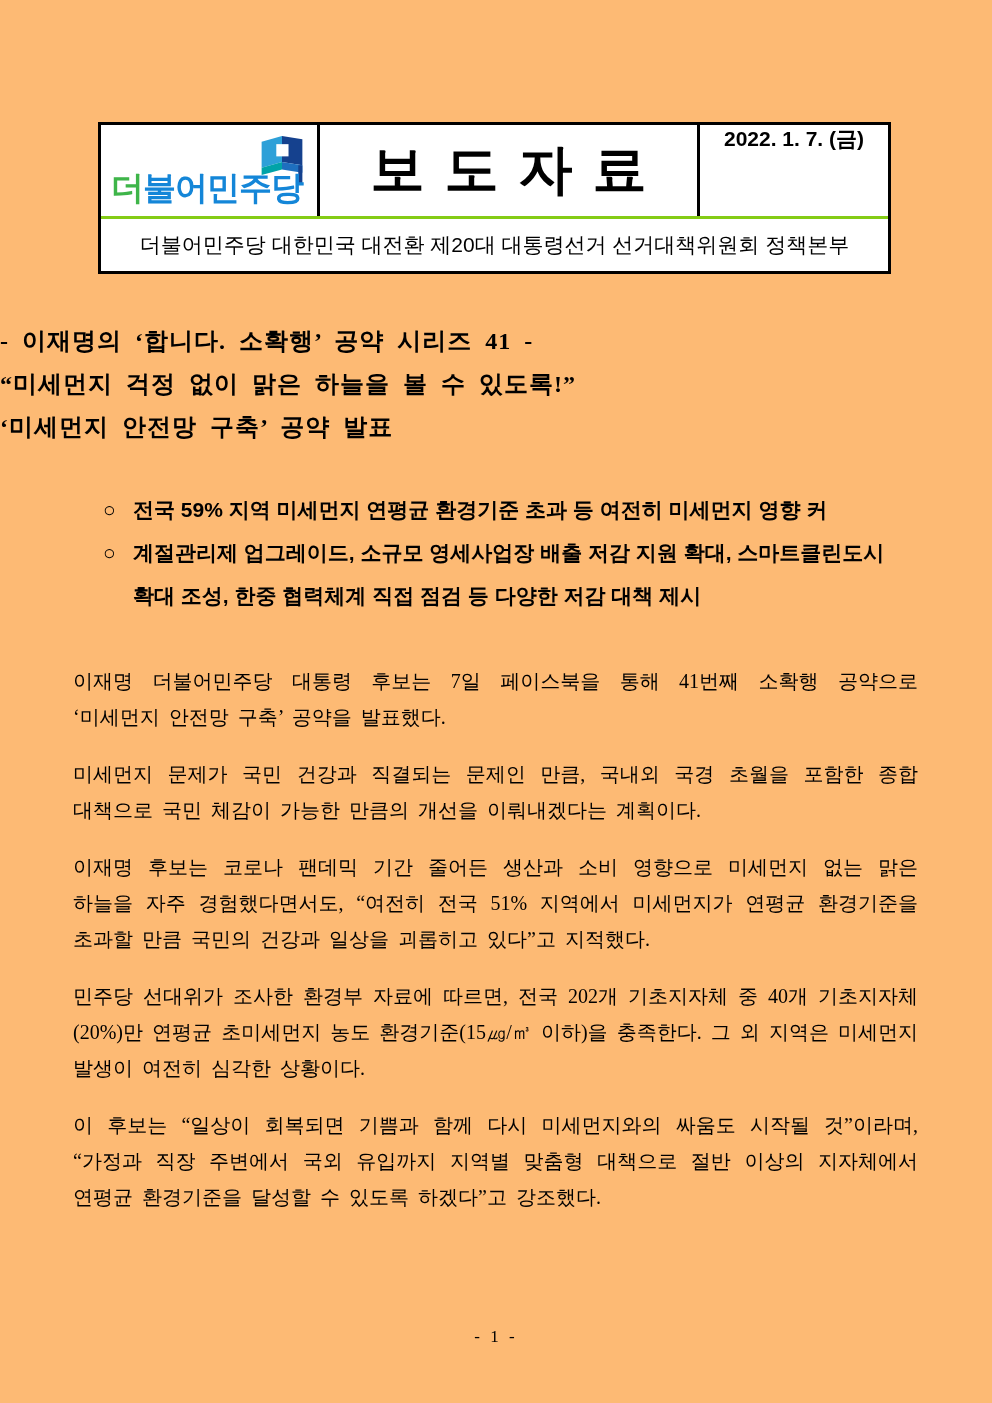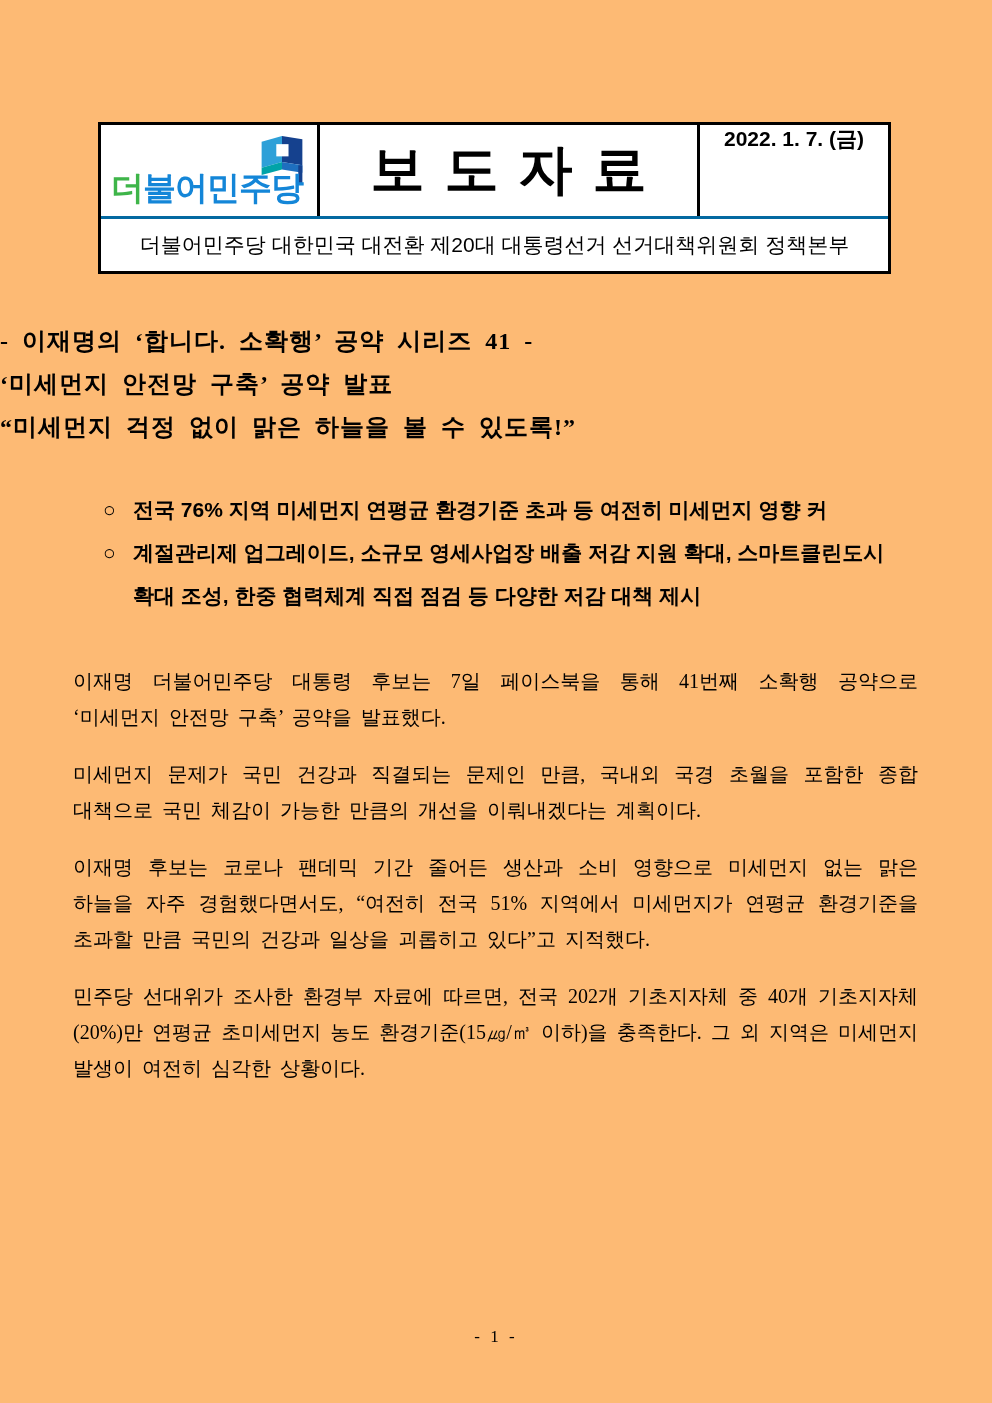--- a/index.html
+++ b/index.html
@@ -40,21 +40,21 @@
   }
   .date-cell {
     width:191px; flex:none; border-left:3px solid #000; box-sizing:border-box;
     display:flex; align-items:flex-start; justify-content:center;
   }
   .date-text {
     font-family:"Liberation Sans","DejaVu Sans",sans-serif;
     font-weight:bold; font-size:21px; white-space:nowrap;
   }
   .header-row2 {
-    border-top:3px solid #0369a1; height:52px;
+    border-top:3px solid #84cc16; height:52px;
     display:flex; align-items:center; justify-content:center;
   }
   .subtitle {
     font-family:"Liberation Sans","DejaVu Sans",sans-serif;
     font-size:21px; white-space:nowrap;
   }
 
   
   .headline {
     position:absolute; top:320px; left:0; width:100%;
@@ -119,37 +119,38 @@
 
     </div>
 
     <div class="header-row2">
       <span class="subtitle">더불어민주당 대한민국 대전환 제20대 대통령선거 선거대책위원회 정책본부</span>
     </div>
   </div>
 
   <div class="headline">
     <div>- 이재명의 ‘합니다. 소확행’ 공약 시리즈 41 -</div>
+    <div>“미세먼지 걱정 없이 맑은 하늘을 볼 수 있도록!”</div>
     <div>‘미세먼지 안전망 구축’ 공약 발표</div>
-    <div>“미세먼지 걱정 없이 맑은 하늘을 볼 수 있도록!”</div>
   </div>
 
   <div class="summary">
     <div class="bullet-item">
       <span class="bullet-marker">○</span>
-      <span class="bullet-text">전국 76% 지역 미세먼지 연평균 환경기준 초과 등 여전히 미세먼지 영향 커</span>
+      <span class="bullet-text">전국 59% 지역 미세먼지 연평균 환경기준 초과 등 여전히 미세먼지 영향 커</span>
     </div>
     <div class="bullet-item">
       <span class="bullet-marker">○</span>
       <span class="bullet-text">계절관리제 업그레이드, 소규모 영세사업장 배출 저감 지원 확대, 스마트클린도시 확대 조성, 한중 협력체계 직접 점검 등 다양한 저감 대책 제시</span>
     </div>
   </div>
 
   <div class="body-text">
     <p>이재명 더불어민주당 대통령 후보는 7일 페이스북을 통해 41번째 소확행 공약으로 ‘미세먼지 안전망 구축’ 공약을 발표했다.</p>
     <p>미세먼지 문제가 국민 건강과 직결되는 문제인 만큼, 국내외 국경 초월을 포함한 종합 대책으로 국민 체감이 가능한 만큼의 개선을 이뤄내겠다는 계획이다.</p>
     <p>이재명 후보는 코로나 팬데믹 기간 줄어든 생산과 소비 영향으로 미세먼지 없는 맑은 하늘을 자주 경험했다면서도, “여전히 전국 51% 지역에서 미세먼지가 연평균 환경기준을 초과할 만큼 국민의 건강과 일상을 괴롭히고 있다”고 지적했다.</p>
     <p>민주당 선대위가 조사한 환경부 자료에 따르면, 전국 202개 기초지자체 중 40개 기초지자체(20%)만 연평균 초미세먼지 농도 환경기준(15㎍/㎥ 이하)을 충족한다. 그 외 지역은 미세먼지 발생이 여전히 심각한 상황이다.</p>
+    <p>이 후보는 “일상이 회복되면 기쁨과 함께 다시 미세먼지와의 싸움도 시작될 것”이라며, “가정과 직장 주변에서 국외 유입까지 지역별 맞춤형 대책으로 절반 이상의 지자체에서 연평균 환경기준을 달성할 수 있도록 하겠다”고 강조했다.</p>
   </div>
 
   <div class="page-number">- 1 -</div>
 
 </div>
 
 </body></html>

